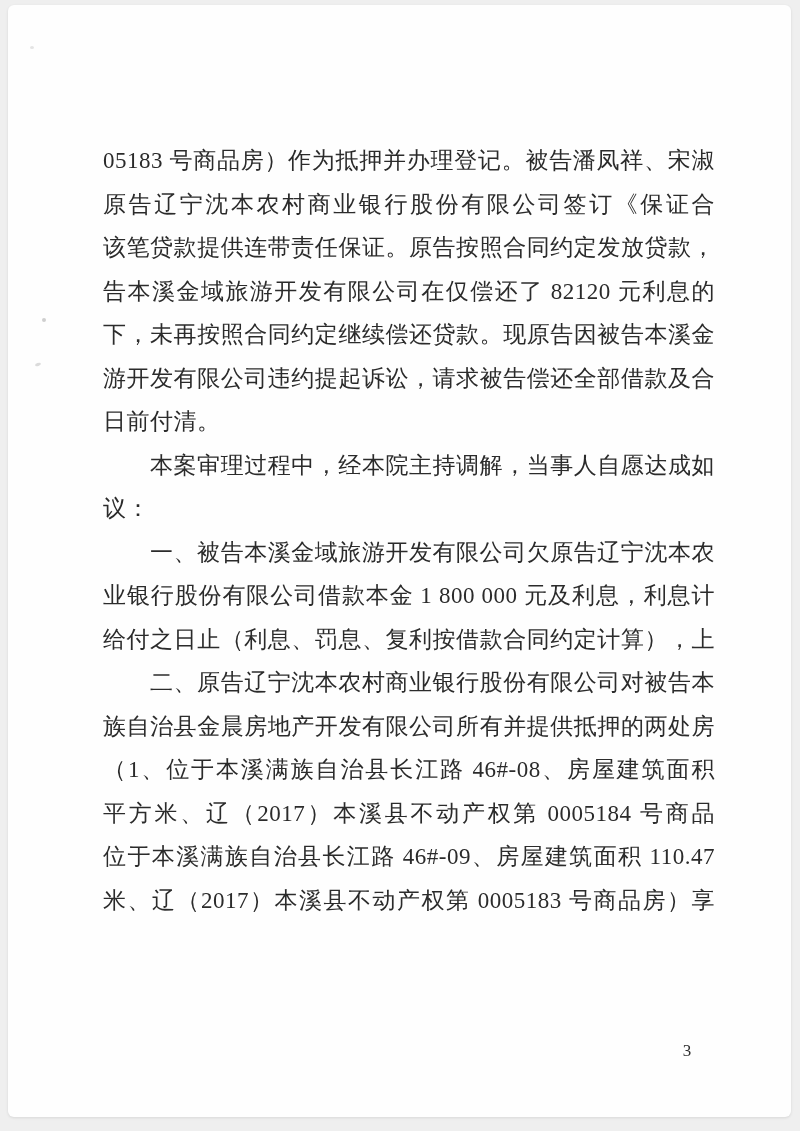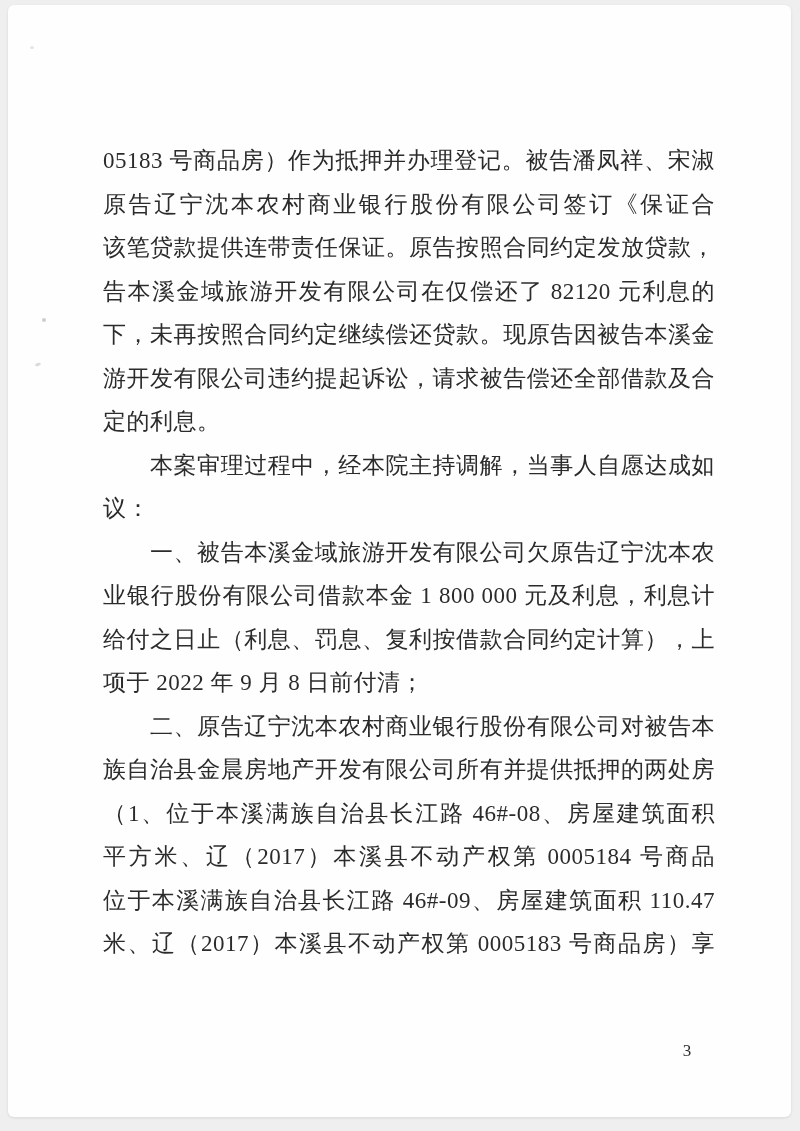--- a/index.html
+++ b/index.html
@@ -74,27 +74,26 @@
   <div class="speck s3"></div>
   <div class="speck s4"></div>
 
   <div class="textblock">
     <div class="line fill">05183 号商品房）作为抵押并办理登记。被告潘凤祥、宋淑枝与</div>
     <div class="line fill">原告辽宁沈本农村商业银行股份有限公司签订《保证合同》，为</div>
     <div class="line fill">该笔贷款提供连带责任保证。原告按照合同约定发放贷款，但被</div>
     <div class="line fill">告本溪金域旅游开发有限公司在仅偿还了 82120 元利息的情况</div>
     <div class="line fill">下，未再按照合同约定继续偿还贷款。现原告因被告本溪金域旅</div>
     <div class="line fill">游开发有限公司违约提起诉讼，请求被告偿还全部借款及合同约</div>
-    <div class="line">定的利息。</div>
+    <div class="line">日前付清。</div>
     <div class="line fill indent">本案审理过程中，经本院主持调解，当事人自愿达成如下协</div>
     <div class="line">议：</div>
     <div class="line fill indent">一、被告本溪金域旅游开发有限公司欠原告辽宁沈本农村商</div>
     <div class="line fill">业银行股份有限公司借款本金 1 800 000 元及利息，利息计算至</div>
     <div class="line fill">给付之日止（利息、罚息、复利按借款合同约定计算），上述款</div>
-    <div class="line">项于 2022 年 9 月 8 日前付清；</div>
     <div class="line fill indent">二、原告辽宁沈本农村商业银行股份有限公司对被告本溪满</div>
     <div class="line fill">族自治县金晨房地产开发有限公司所有并提供抵押的两处房产</div>
     <div class="line fill">（1、位于本溪满族自治县长江路 46#-08、房屋建筑面积 108.28</div>
     <div class="line fill">平方米、辽（2017）本溪县不动产权第 0005184 号商品房；2、</div>
     <div class="line fill">位于本溪满族自治县长江路 46#-09、房屋建筑面积 110.47 平方</div>
     <div class="line fill">米、辽（2017）本溪县不动产权第 0005183 号商品房）享有优先</div>
   </div>
 
   <div class="page-num">3</div>
 </div>

